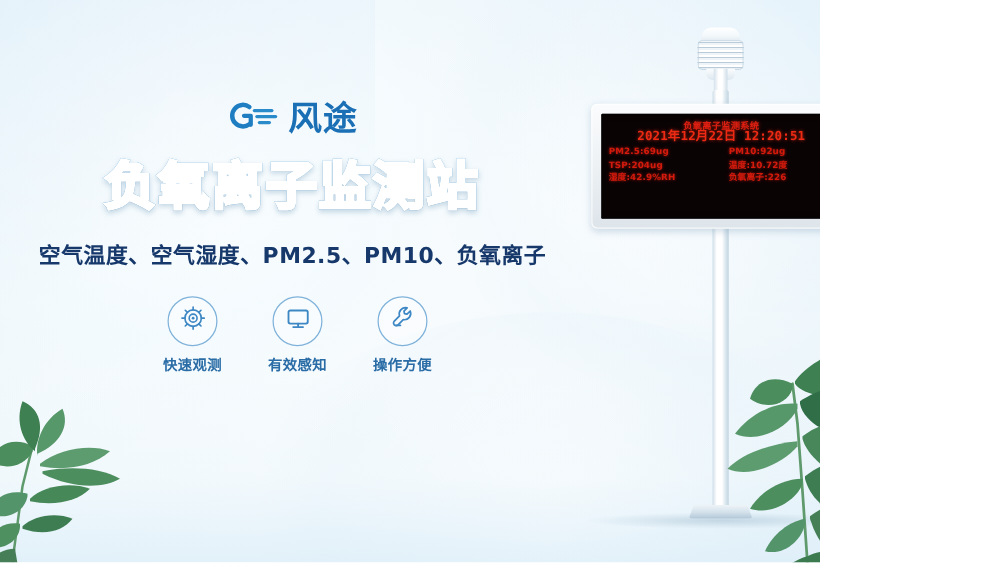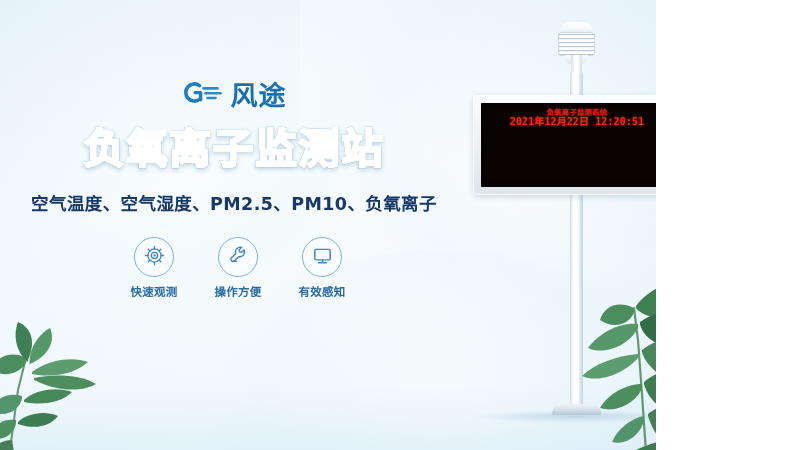--- a/index.html
+++ b/index.html
@@ -210,21 +210,21 @@
     position: absolute;
     left: 10px; top: 33px;
     width: 23px; height: 9px;
     background: linear-gradient(to bottom, #fbfdfe 0%, #dde8f0 100%);
     border-radius: 0 0 5px 5px;
   }
 
   .panel {
     position: absolute;
     left: 18px;
-    top: 95px;
+    top: 83px;
     width: 208px;
     height: 100px;
     background: linear-gradient(to bottom, #fbfcfd 0%, #edf1f4 50%, #dde4ea 100%);
     border-radius: 5px;
     box-shadow: 0 2px 6px rgba(130,160,185,0.35), inset 0 0 0 1px rgba(255,255,255,0.8);
     padding: 8px;
     box-sizing: border-box;
   }
   .screen {
     width: 100%;
@@ -357,58 +357,66 @@
             </svg>
           </span>
         </div>
         <div class="feature-label">快速观测</div>
       </div>
 
       <div class="feature">
         <div class="feature-circle">
           <span>
             <svg width="21" height="21" viewBox="0 0 24 24" fill="none" stroke="#3d87c4" stroke-width="1.7" stroke-linecap="round" stroke-linejoin="round">
+              <rect x="3.2" y="5" width="17.6" height="12" rx="1.6"></rect>
+              <path d="M12 17 L12 20 M7.5 20.2 L16.5 20.2"></path>
+            </svg>
+          </span>
+        </div>
+        <div class="feature-label">有效感知</div>
+      </div>
+
+      <div class="feature">
+        <div class="feature-circle">
+          <span>
+            <svg width="21" height="21" viewBox="0 0 24 24" fill="none" stroke="#3d87c4" stroke-width="1.7" stroke-linecap="round" stroke-linejoin="round">
               <path d="M19.2 4.6 L16.1 7.7 L13.6 7.2 L13.1 4.7 L16.2 1.6 A6.2 6.2 0 0 0 8.7 9.4 L3.6 14.5 A2.6 2.6 0 1 0 7.3 18.2 L12.4 13.1 A6.2 6.2 0 0 0 19.2 4.6 Z" transform="translate(0.6,1.2) scale(0.93)"></path>
               <path d="M5.3 18.6 L9.5 18.6"></path>
             </svg>
           </span>
         </div>
         <div class="feature-label">操作方便</div>
       </div>
 
-      <div class="feature">
-        <div class="feature-circle">
-          <span>
-            <svg width="21" height="21" viewBox="0 0 24 24" fill="none" stroke="#3d87c4" stroke-width="1.7" stroke-linecap="round" stroke-linejoin="round">
-              <rect x="3.2" y="5" width="17.6" height="12" rx="1.6"></rect>
-              <path d="M12 17 L12 20 M7.5 20.2 L16.5 20.2"></path>
-            </svg>
-          </span>
-        </div>
-        <div class="feature-label">有效感知</div>
-      </div>
-
     </div>
   </div>
 
   <div class="station">
 
     <div class="sensor">
       <div class="sensor-cap"></div>
       <div class="sensor-fins"></div>
       <div class="sensor-base"></div>
     </div>
 
     <div class="pole-top"></div>
     <div class="pole"></div>
 
     <div class="panel">
       <div class="screen">
         <div class="led-title">负氧离子监测系统</div>
         <div class="led-date">2021年12月22日 12:20:51</div>
+        <div class="led-grid">
+          <div class="led-cell">PM2.5:69ug</div>
+          <div class="led-cell col-r">PM10:92ug</div>
+          <div class="led-cell">TSP:204ug</div>
+          <div class="led-cell col-r">温度:10.72度</div>
+          <div class="led-cell">湿度:42.9%RH</div>
+          <div class="led-cell col-r">负氧离子:226</div>
+        </div>
       </div>
     </div>
 
     <div class="pole-flange"></div>
     <div class="ground-shadow"></div>
   </div>
 
   <div class="plant plant-left">
     <svg width="150" height="140" viewBox="0 0 150 140" xmlns="http://www.w3.org/2000/svg">
       <g fill="none" stroke="#5f9a6d" stroke-width="2" stroke-linecap="round">

